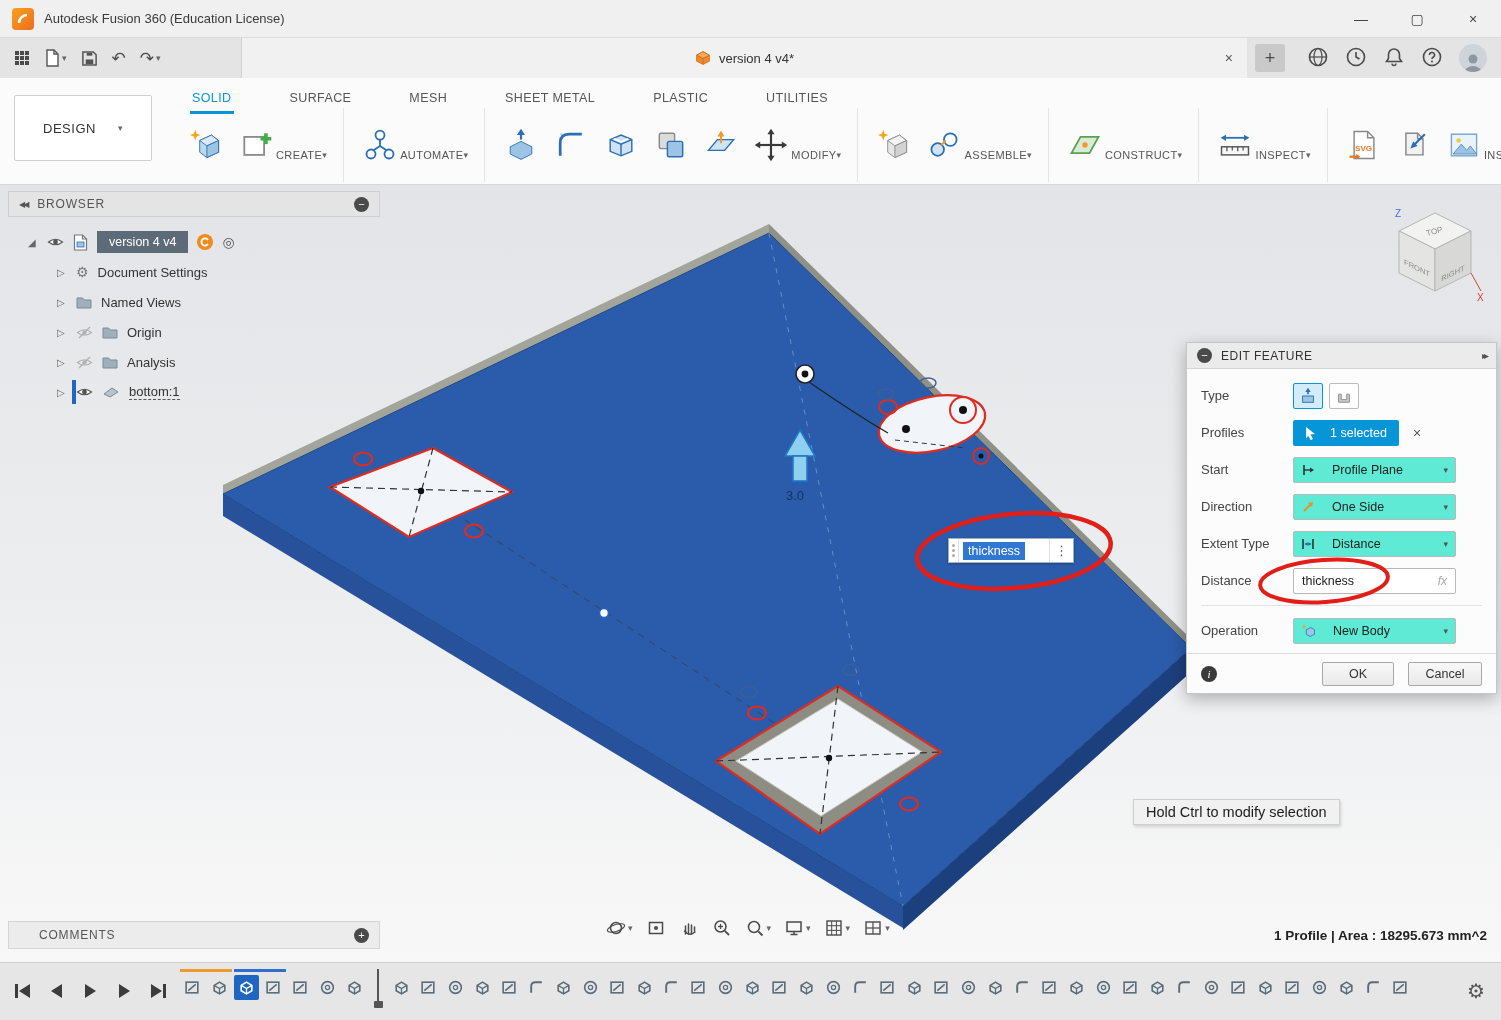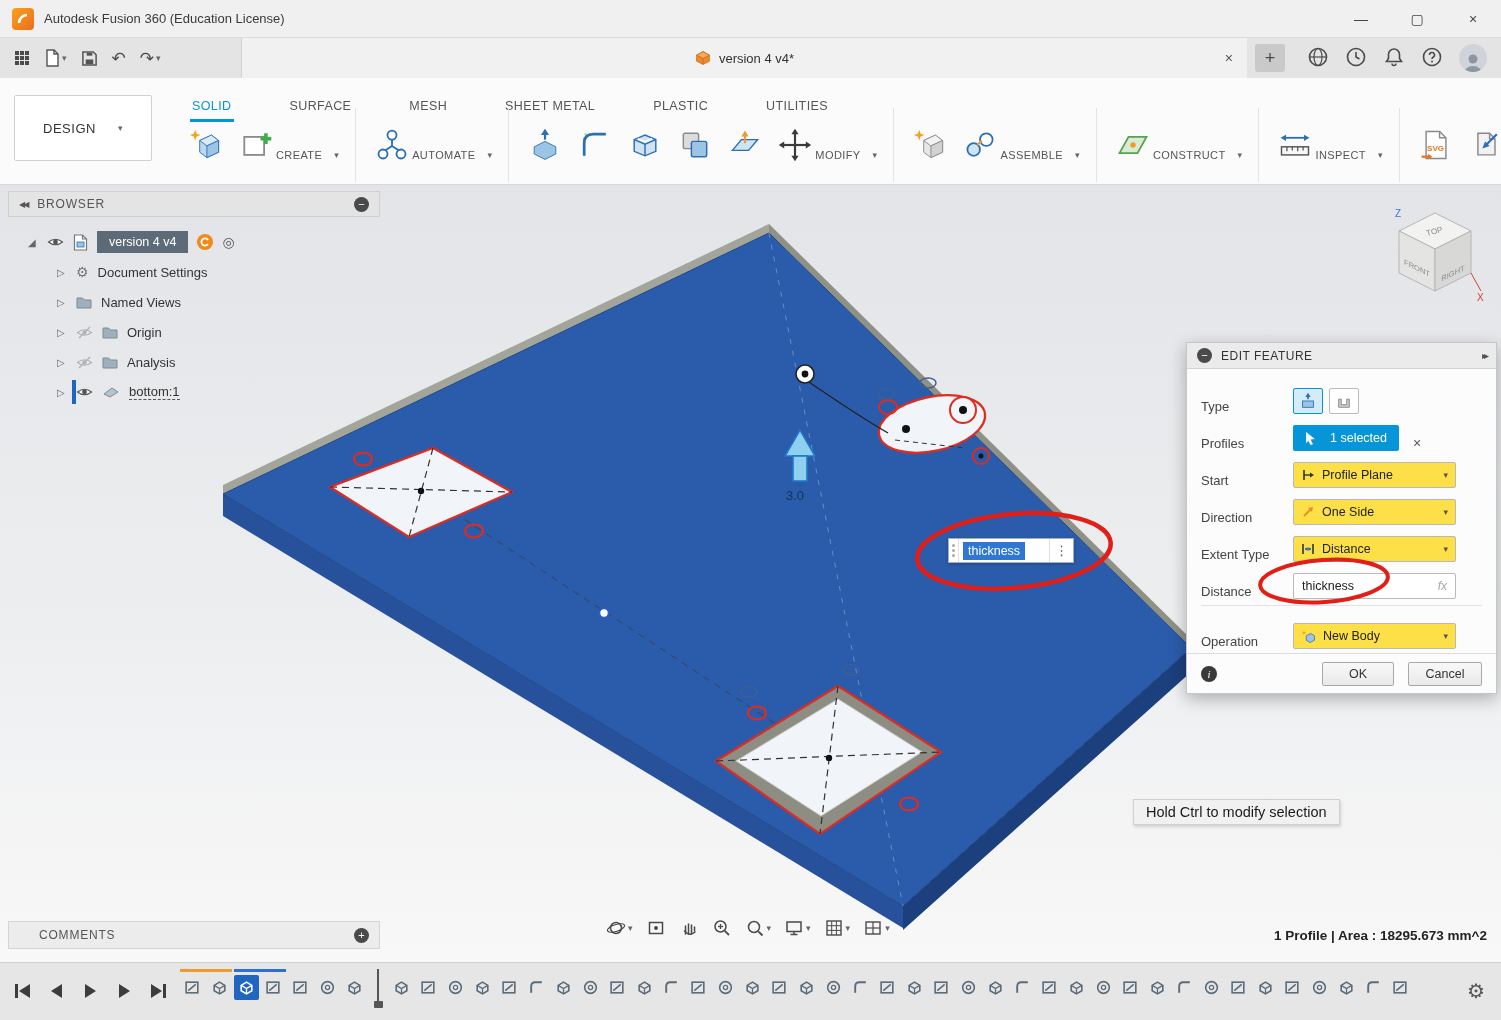--- a/index.html
+++ b/index.html
@@ -18,29 +18,29 @@
   .caret{font-size:9px;color:#666}
   .doctab{flex:1;height:40px;background:#f1f1f1;display:flex;align-items:center;justify-content:center;position:relative;gap:8px}
   .doctab .dlabel{font-size:13px;color:#333}
   .tabclose{position:absolute;right:14px;font-size:14px;color:#555}
   .newtabbtn{width:30px;height:28px;background:#c9c9c9;border-radius:3px;margin:0 8px;display:flex;align-items:center;justify-content:center;font-size:18px;color:#4a4a4a}
   .qright{display:flex;align-items:center;gap:16px;padding:0 14px}
   .avatar{width:28px;height:28px;border-radius:50%;background:#cfd4da;display:flex;align-items:flex-end;justify-content:center;overflow:hidden}
   
   .ribbon{position:absolute;left:0;top:78px;width:1501px;height:107px;background:#fbfbfb;border-bottom:1px solid #d8d8d8;z-index:30}
   .design-btn{position:absolute;left:14px;top:17px;width:138px;height:66px;background:#fff;border:1px solid #d0d0d0;border-radius:2px;display:flex;align-items:center;justify-content:center;gap:22px;font-size:13px;color:#333;letter-spacing:.5px}
-  .rtabs{position:absolute;left:190px;top:16px;display:flex;gap:54px}
+  .rtabs{position:absolute;left:190px;top:8px;display:flex;gap:54px}
   .rtab{font-size:12.5px;color:#555;letter-spacing:.4px;padding:5px 2px 6px}
   .rtab.active{color:#0696d7;border-bottom:3px solid #0696d7}
   .rgroups{position:absolute;left:170px;top:30px;bottom:2px;display:flex}
   .rgroup{display:flex;flex-direction:row;align-items:center;padding:2px 16px 2px;border-right:1px solid #e4e4e4}
   .rgroup:last-child{border-right:none}
   .ricons{display:flex;gap:10px;align-items:center;height:50px}
   .ricon{width:40px;height:44px;display:flex;align-items:center;justify-content:center}
-  .glabel{font-size:11px;color:#555;letter-spacing:.4px;margin-top:20px;display:flex;gap:12px;align-items:center}
+  .glabel{font-size:11px;color:#555;letter-spacing:.4px;margin-top:20px;display:flex;gap:0;align-items:center}
   
   .main{position:absolute;left:0;top:185px;width:1501px;height:777px;background:linear-gradient(180deg,#e2e4e7 0%,#edeef0 55%,#f8f8f8 100%);overflow:hidden}
   .modelsvg{position:absolute;left:0;top:0;z-index:1}
   
   .browser{position:absolute;left:8px;top:6px;width:372px;z-index:6}
   .bheader{height:26px;background:#e4e4e4;border:1px solid #cfcfcf;display:flex;align-items:center;padding:0 10px;gap:10px}
   .bheader .btitle{font-size:12px;color:#555;letter-spacing:.8px;flex:1}
   .smallglyph{font-size:8px;color:#555;letter-spacing:-2px}
   .circbtn{width:15px;height:15px;border-radius:50%;background:#4a4a4a;color:#fff;display:flex;align-items:center;justify-content:center;font-size:11px;line-height:1}
   .btree{margin-top:10px}
@@ -58,23 +58,23 @@
   .dim-input{position:absolute;left:948px;top:353px;width:126px;height:25px;background:#fff;border:1px solid #9fb2c3;box-shadow:0 1px 3px rgba(0,0,0,.25);display:flex;align-items:center;z-index:7}
   .grip{width:10px;height:100%;border-right:1px solid #e0e0e0;display:flex;flex-direction:column;align-items:center;justify-content:center;gap:2px}
   .grip i{width:3px;height:3px;background:#aaa;border-radius:50%}
   .sel-text{background:#2f77d0;color:#fff;font-size:12.5px;padding:2px 5px;margin-left:4px}
   .dim-dots{margin-left:auto;padding:0 5px;color:#555;font-size:13px;border-left:1px solid #e0e0e0;height:100%;display:flex;align-items:center}
   
   .dialog{position:absolute;left:1186px;top:157px;width:311px;background:#fcfcfc;border:1px solid #c6c6c6;box-shadow:0 5px 16px rgba(0,0,0,.28);z-index:10}
   .dhead{height:26px;background:#ebebeb;border-bottom:1px solid #d4d4d4;display:flex;align-items:center;padding:0 10px;gap:9px}
   .dhead .dtitle{font-size:12px;color:#333;letter-spacing:.5px;flex:1}
   .dbody{padding:8px 0 4px}
-  .drow{display:flex;align-items:flex-end;height:37px;padding:0 14px}
+  .drow{display:flex;align-items:center;height:37px;padding:0 14px}
   .dlab{width:92px;flex:none;font-size:13px;color:#444}
-  .dd{width:163px;height:26px;background:#fde047;border:1px solid #b9b9b9;border-radius:2px;display:flex;align-items:center;gap:7px;padding:0 7px;font-size:12.5px;color:#222}
+  .dd{width:163px;height:26px;background:#5eead4;border:1px solid #b9b9b9;border-radius:2px;display:flex;align-items:center;gap:17px;padding:0 7px;font-size:12.5px;color:#222}
   .dd .ddcaret{margin-left:auto;font-size:9px;color:#555}
   .dinput{width:163px;height:26px;background:#fff;border:1px solid #b9b9b9;border-radius:2px;display:flex;align-items:center;padding:0 8px;font-size:12.5px;color:#222}
   .fx{margin-left:auto;font-style:italic;color:#a8a8a8;font-size:12px}
   .typebtn{width:30px;height:26px;border:1px solid #bbb;background:#fff;display:flex;align-items:center;justify-content:center;margin-right:6px;border-radius:2px}
   .typebtn.sel{background:#d2ecf9;border:1.5px solid #0696d7}
   .selbtn{height:26px;background:#0696d7;color:#fff;border-radius:2px;display:flex;align-items:center;gap:14px;padding:0 12px;font-size:12.5px}
   .clearx{margin-left:14px;color:#555;font-size:14px}
   .dsep{height:1px;background:#e2e2e2;margin:6px 14px}
   .dfoot{border-top:1px solid #ddd;height:40px;display:flex;align-items:center;padding:0 14px;gap:14px}
   .okbtn,.cancelbtn{height:24px;border:1px solid #a9a9a9;background:linear-gradient(#f8f8f8,#e9e9e9);border-radius:2px;font-size:12.5px;color:#333;display:flex;align-items:center;justify-content:center}

